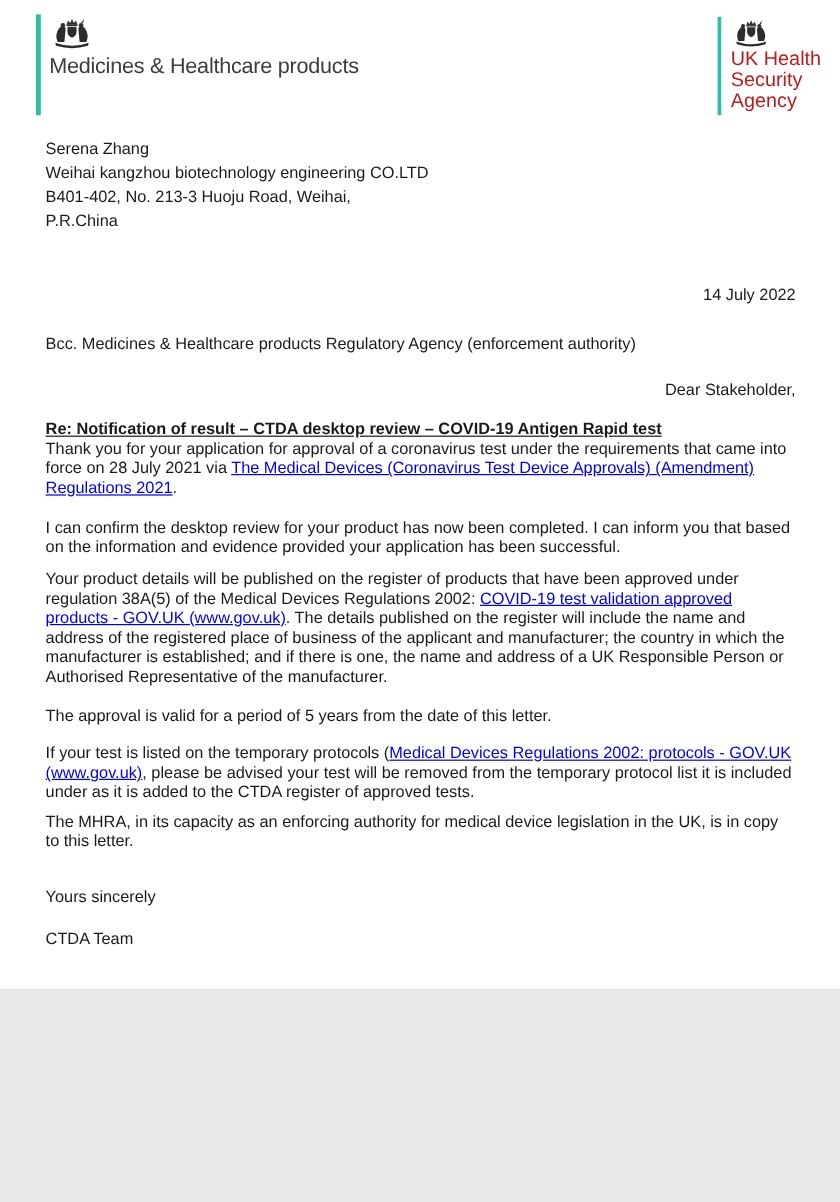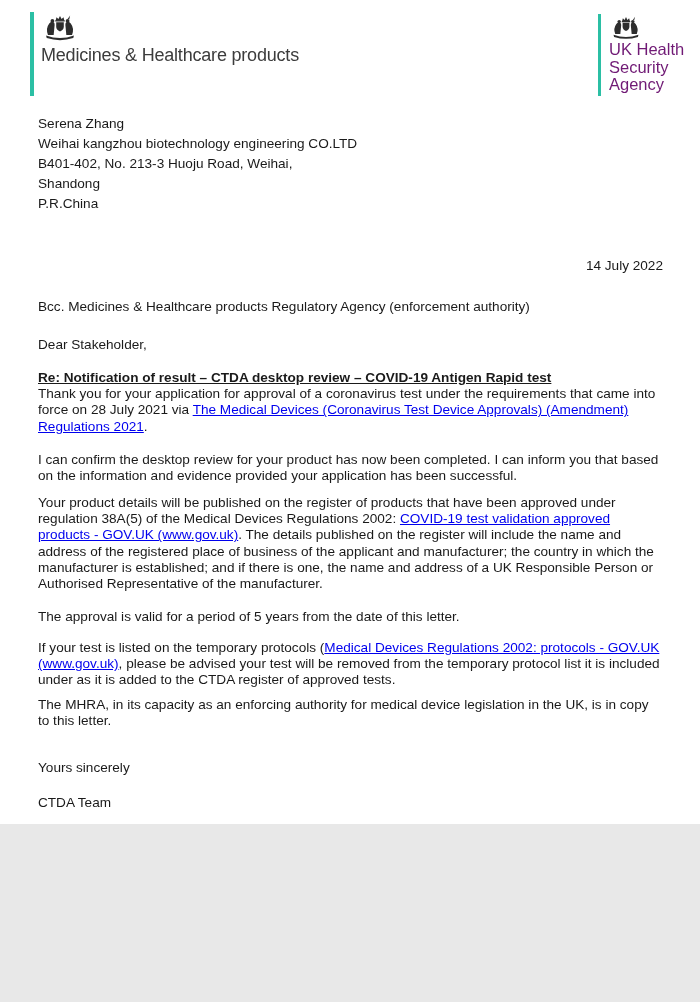--- a/index.html
+++ b/index.html
@@ -15,31 +15,31 @@
 
   
   .mhra-logo { position:absolute; left:30px; top:12px; display:flex; align-items:stretch; }
   .mhra-bar  { width:4px; background:var(--accent,#2bbfa4); margin-right:7px; height:84px; }
   .mhra-crest { width:38px; height:30px; display:block; }
   .mhra-text { font-size:18px; line-height:22px; color:var(--logo-text,#3c3c3c); letter-spacing:-0.2px; margin-top:2px; }
 
   .ukhsa-logo { position:absolute; left:598px; top:14px; display:flex; align-items:stretch; }
   .ukhsa-bar  { width:3px; background:var(--accent,#2bbfa4); margin-right:8px; height:82px; }
   .ukhsa-crest { width:34px; height:26px; display:block; }
-  .ukhsa-text { font-size:16.5px; line-height:17.5px; color:#701a75; margin-top:1px; }
+  .ukhsa-text { font-size:16.5px; line-height:17.5px; color:#b91c1c; margin-top:1px; }
 
   
   .body {
     position:absolute; left:38px; top:114px; width:625px;
     font-size:13.6px; line-height:16.3px;
   }
   .recipient p { margin:0; line-height:20px; }
   .date-row   { text-align:right; margin-top:44px; }
   .bcc        { margin-top:25px; }
-  .salutation { margin-top:21px; }
+  .salutation { margin-top:21px;text-align:right; }
   .subject    { margin-top:17px; font-weight:bold; text-decoration:underline; }
 
   p.para { margin:0; }
   p[data-name="paragraph-thanks"]     { }
   p[data-name="paragraph-confirm"]    { margin-top:17px; }
   p[data-name="paragraph-register"]   { margin-top:10px; }
   p[data-name="paragraph-validity"]   { margin-top:17px; }
   p[data-name="paragraph-protocols"]  { margin-top:14px; }
   p[data-name="paragraph-mhra-copy"]  { margin-top:8px; }
 
@@ -99,21 +99,20 @@
       </div>
     </div>
   </div>
 
   <div class="body" data-name="letter-body">
 
     <div class="recipient" data-name="recipient-address">
       <p data-name="recipient-name">Serena Zhang</p>
       <p data-name="recipient-company">Weihai kangzhou biotechnology engineering CO.LTD</p>
       <p data-name="recipient-street">B401-402, No. 213-3 Huoju Road, Weihai,</p>
-      <p data-name="recipient-region">Shandong</p>
       <p data-name="recipient-country">P.R.China</p>
     </div>
 
     <div class="date-row" data-name="letter-date">14 July 2022</div>
 
     <div class="bcc" data-name="bcc-line">Bcc. Medicines &amp; Healthcare products Regulatory Agency (enforcement authority)</div>
 
     <div class="salutation" data-name="salutation">Dear Stakeholder,</div>
 
     <div class="subject" data-name="subject-line">Re: Notification of result – CTDA desktop review – COVID-19 Antigen Rapid test</div>

